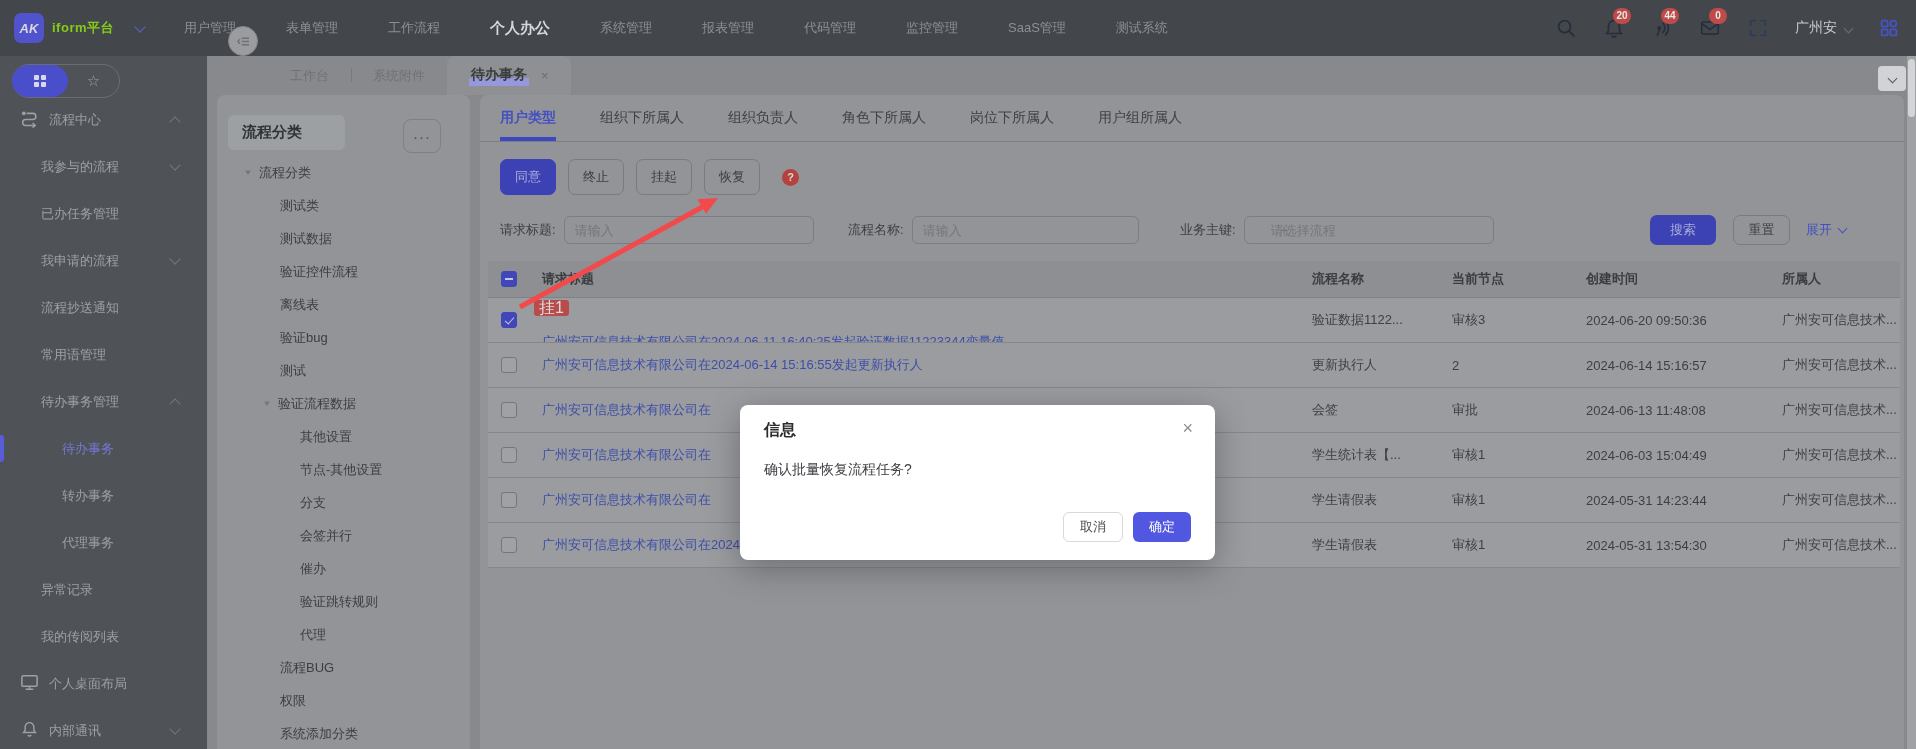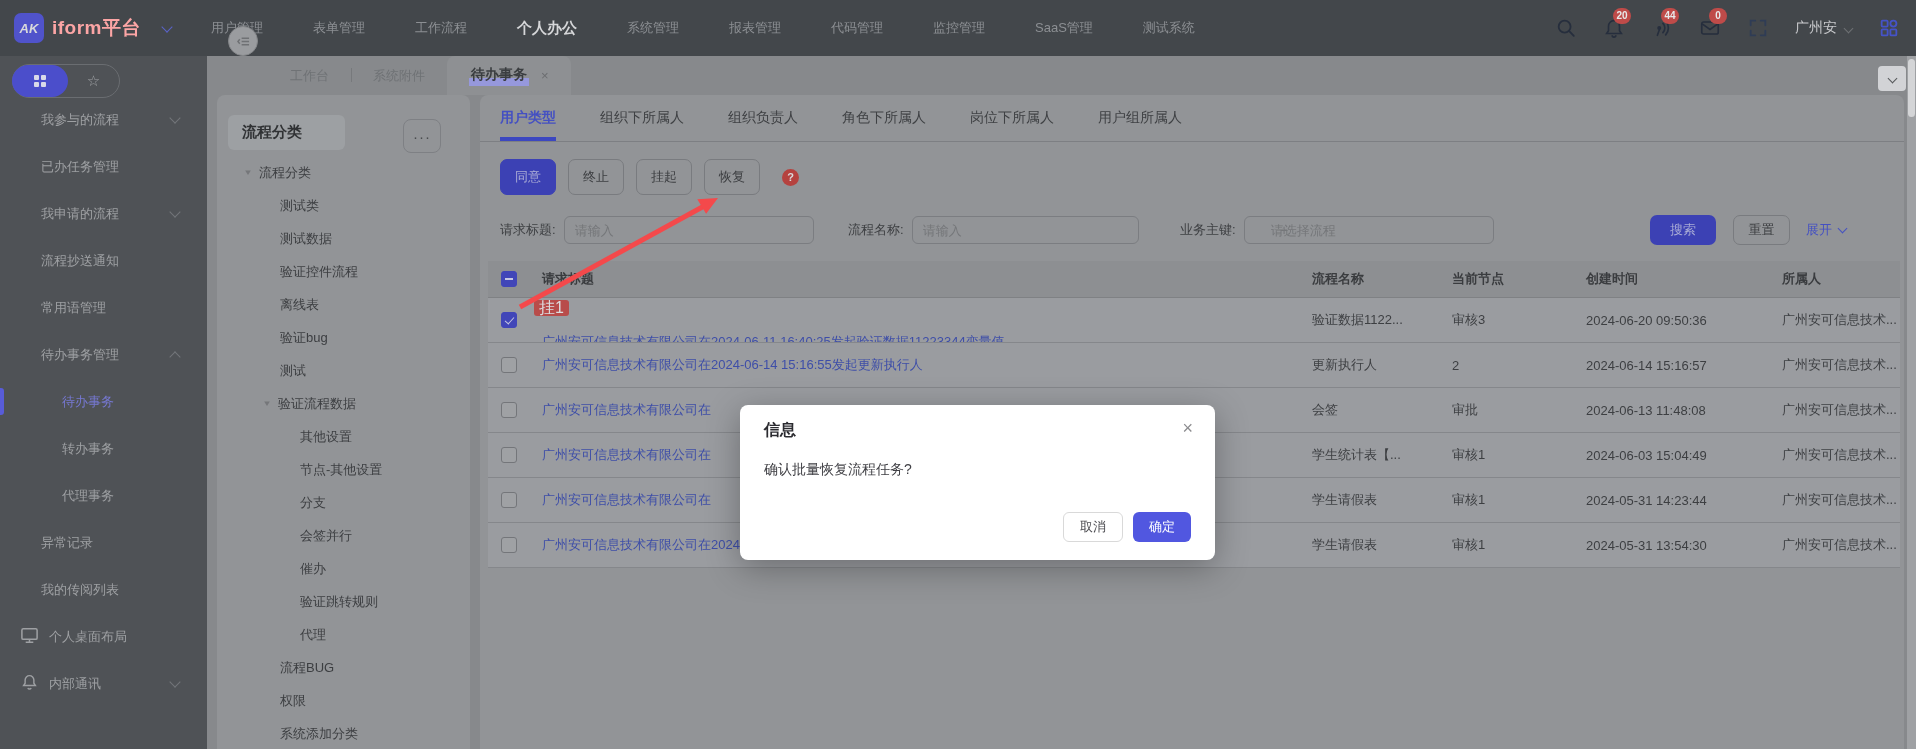--- a/index.html
+++ b/index.html
@@ -8,21 +8,21 @@
        -webkit-font-smoothing:antialiased;}
   .app{position:absolute;inset:0;width:1916px;height:749px;}
 
   
   .topbar{position:absolute;left:0;top:0;width:1916px;height:56px;background:#43474b;
           display:flex;align-items:center;z-index:3;}
   .logo{display:flex;align-items:center;gap:8px;margin-left:14px;}
   .logo-mark{width:30px;height:30px;border-radius:7px;background:#5053cb;color:#d8d9db;
              display:flex;align-items:center;justify-content:center;font-weight:bold;
              font-style:italic;font-size:13px;}
-  .logo-text{color:#fca5a5;font-size:19px;font-weight:bold;letter-spacing:.5px;}
+  .logo-text{color:#84cc16;font-size:13px;font-weight:bold;letter-spacing:.5px;}
   .logo-chev{color:#5a63c8;margin-left:14px;margin-top:-3px;}
   .chev{display:inline-block;width:7px;height:7px;border-right:1.7px solid currentColor;
         border-bottom:1.7px solid currentColor;}
   .chev.down{transform:rotate(45deg);}
   .topnav{display:flex;align-items:center;gap:50px;margin-left:40px;}
   .nav-item{color:#8c8f93;font-size:13px;cursor:pointer;white-space:nowrap;text-decoration:none;}
   .nav-item.active{color:#d6d7d9;font-size:15px;font-weight:bold;}
   .top-right{position:absolute;right:0;top:0;height:56px;display:flex;align-items:center;gap:26px;padding-right:16px;}
   .tico{position:relative;color:#262e3d;display:flex;align-items:center;}
   .tico svg{display:block;}
@@ -262,20 +262,33 @@
             <rect x="1" y="1" width="5" height="5" rx="1"></rect>
             <rect x="8" y="1" width="5" height="5" rx="1"></rect>
             <rect x="1" y="8" width="5" height="5" rx="1"></rect>
             <rect x="8" y="8" width="5" height="5" rx="1"></rect>
           </svg>
       </span>
       <span class="pill-right">☆</span>
     </div>
     <div class="sb-list">
 
+        <div class="sb-item lv-1 ic-route ch-up">
+
+          <span class="sb-ico i-route">
+            <svg width="19" height="19" viewBox="0 0 20 20">
+              <circle cx="4" cy="4.6" r="2" fill="currentColor"></circle>
+              <path d="M7 4.6h6.5a3.2 3.2 0 0 1 0 6.4H6a3.2 3.2 0 0 0 0 6.4h9.5" fill="none" stroke="currentColor" stroke-width="1.6"></path>
+              <path d="M13.2 14.7 16 17.4l-2.8 2.2" fill="none" stroke="currentColor" stroke-width="1.6"></path>
+            </svg>
+          </span>
+
+          <span class="sb-label">流程中心</span>
+          <span class="chev"></span>
+        </div>
 
         <div class="sb-item lv-2 ch-down">
 
           <span class="sb-label">我参与的流程</span>
           <span class="chev"></span>
         </div>
 
         <div class="sb-item lv-2">
 
           <span class="sb-label">已办任务管理</span>

